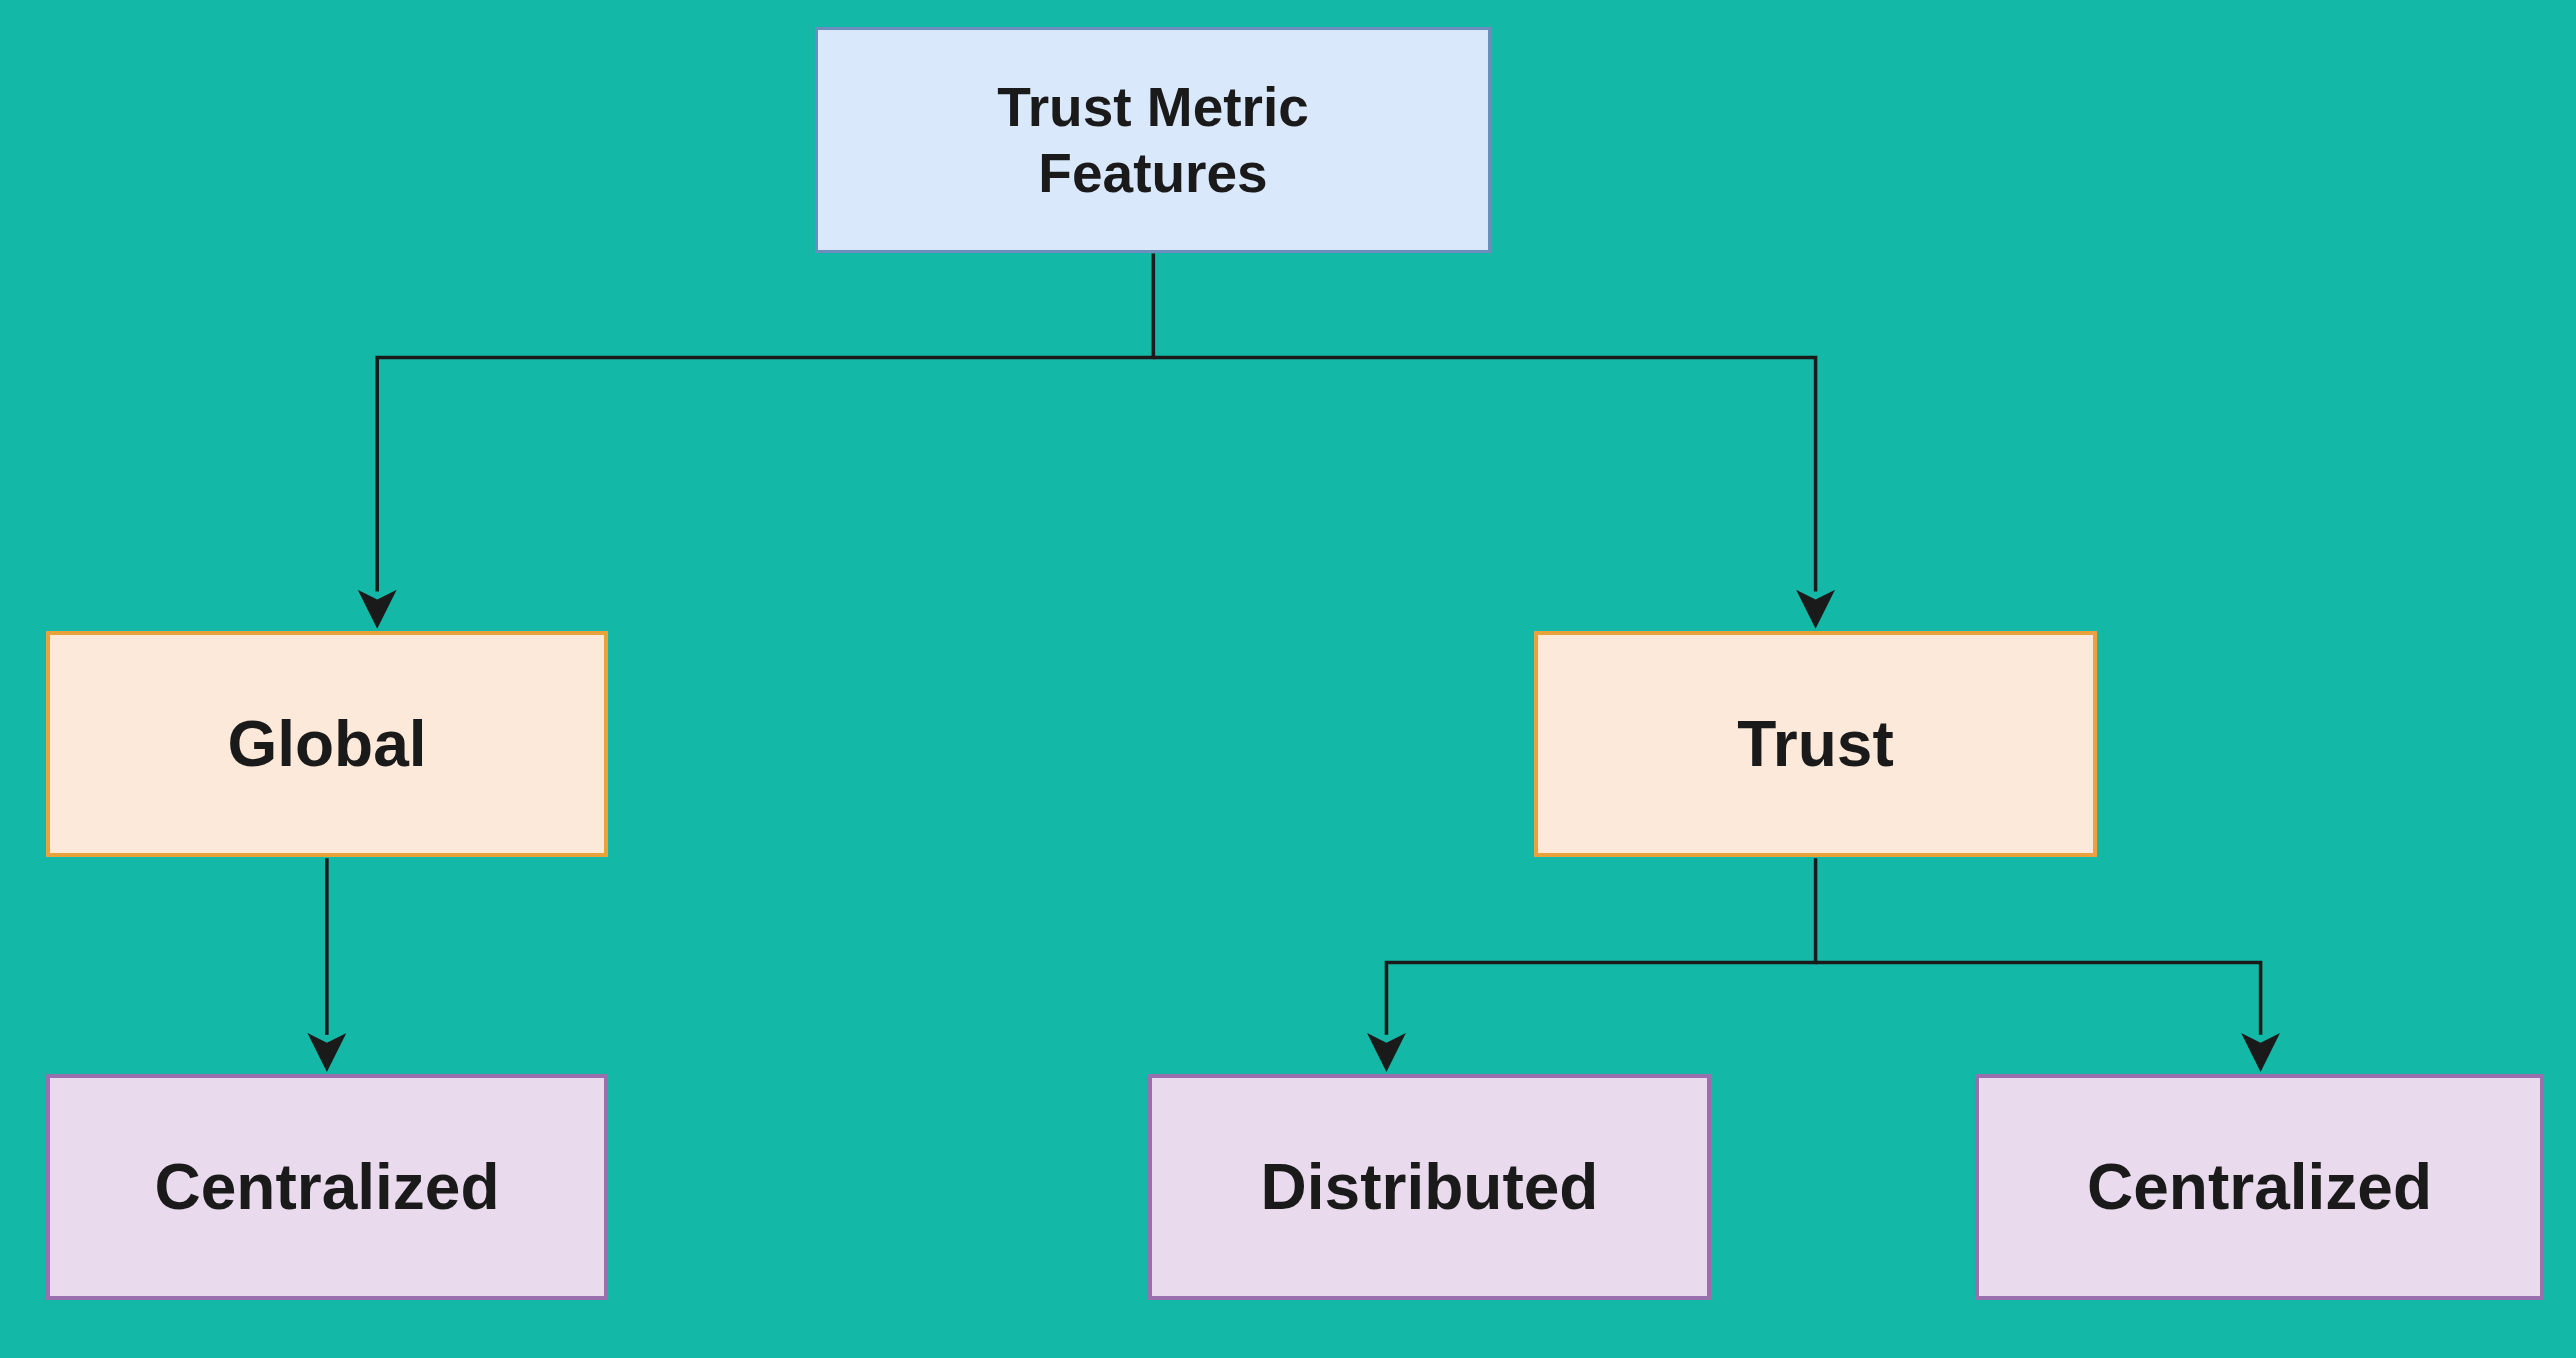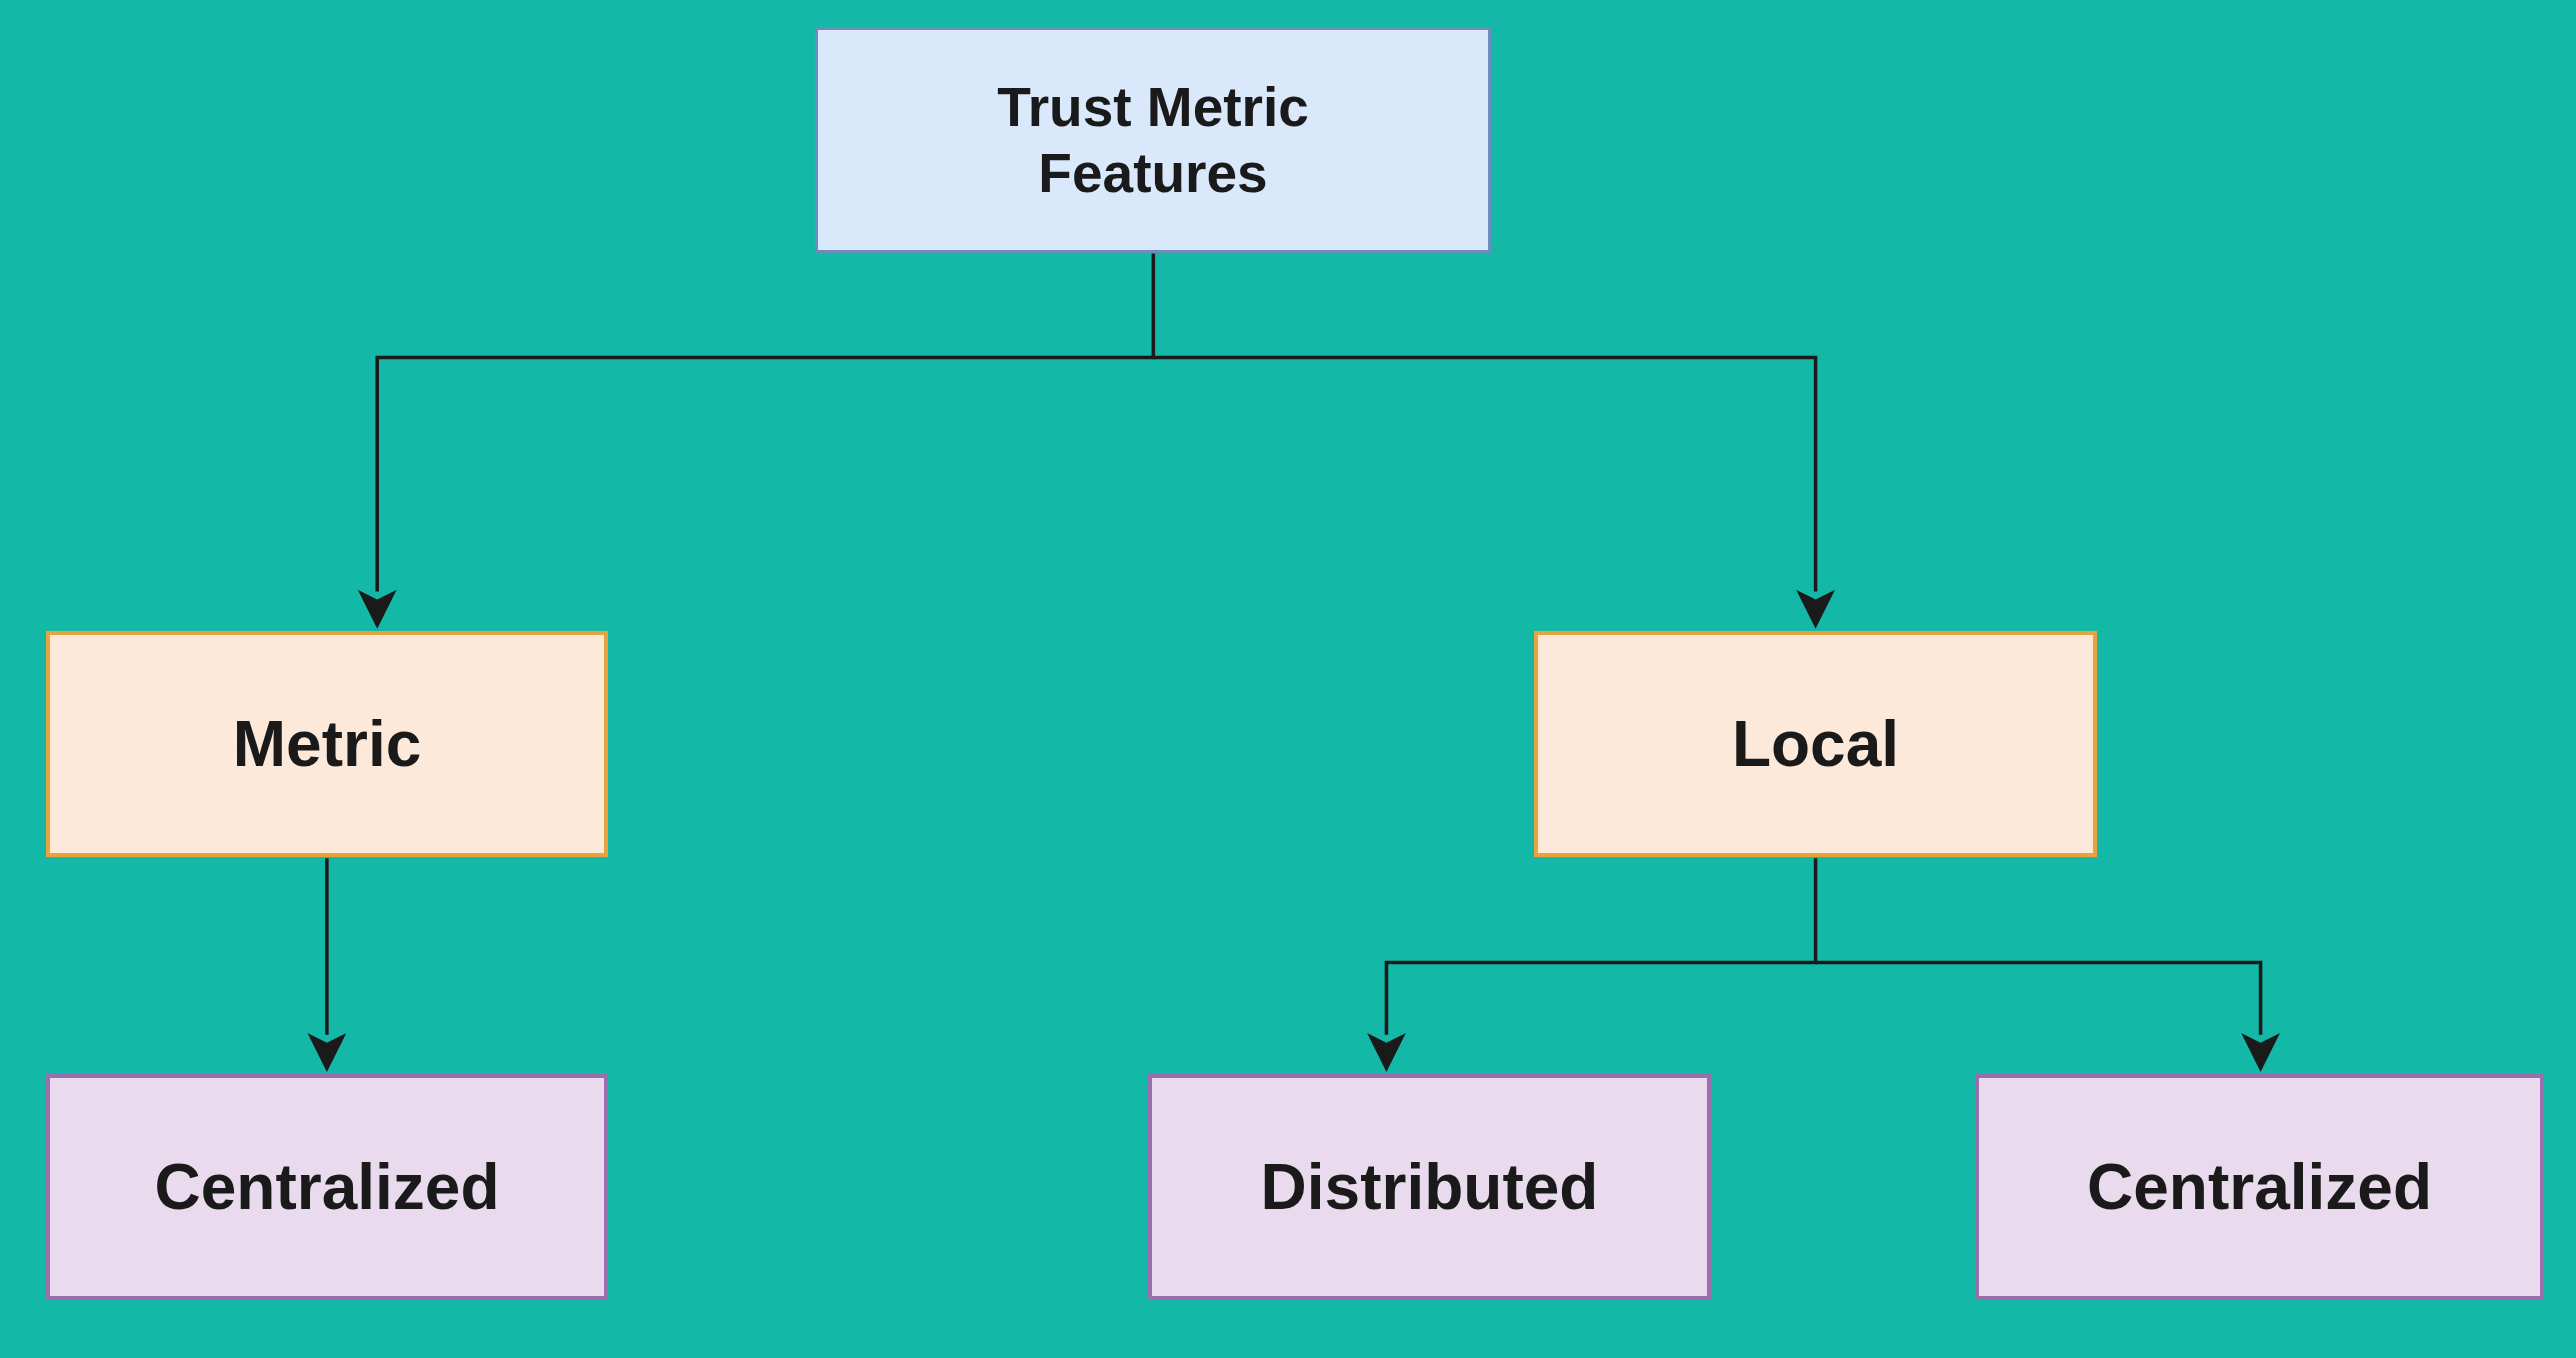--- a/index.html
+++ b/index.html
@@ -63,25 +63,25 @@
     <path class="edge" d="M 370 972 L 370 1172" marker-end="url(#arrowhead)"></path>
     <path class="edge" d="M 2056 972 L 2056 1090 L 1570 1090 L 1570 1172" marker-end="url(#arrowhead)"></path>
     <path class="edge" d="M 2056 1090 L 2560 1090 L 2560 1172" marker-end="url(#arrowhead)"></path>
   </svg>
 
   <div class="node node-root" style="background-color: rgb(218, 232, 252); border-color: rgb(108, 142, 191); color: rgb(26, 26, 26);">
     <span>Trust Metric Features</span>
   </div>
 
   <div class="node node-local" style="background-color: rgb(253, 233, 217); border-color: rgb(232, 163, 61); color: rgb(26, 26, 26);">
-    <span>Metric</span>
+    <span>Global</span>
   </div>
 
   <div class="node node-global" style="background-color: rgb(253, 233, 217); border-color: rgb(232, 163, 61); color: rgb(26, 26, 26);">
-    <span>Local</span>
+    <span>Trust</span>
   </div>
 
   <div class="node node-cent-left" style="background-color: rgb(233, 219, 237); border-color: rgb(154, 111, 174); color: rgb(26, 26, 26);">
     <span>Centralized</span>
   </div>
 
   <div class="node node-distributed" style="background-color: rgb(233, 219, 237); border-color: rgb(154, 111, 174); color: rgb(26, 26, 26);">
     <span>Distributed</span>
   </div>
 

